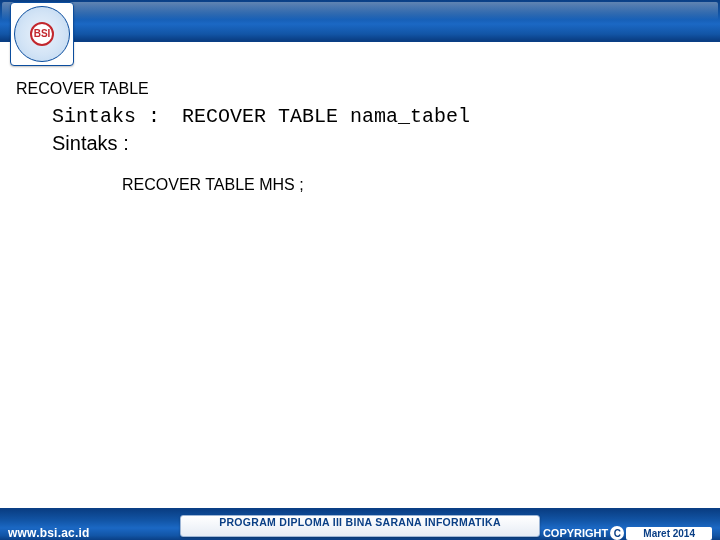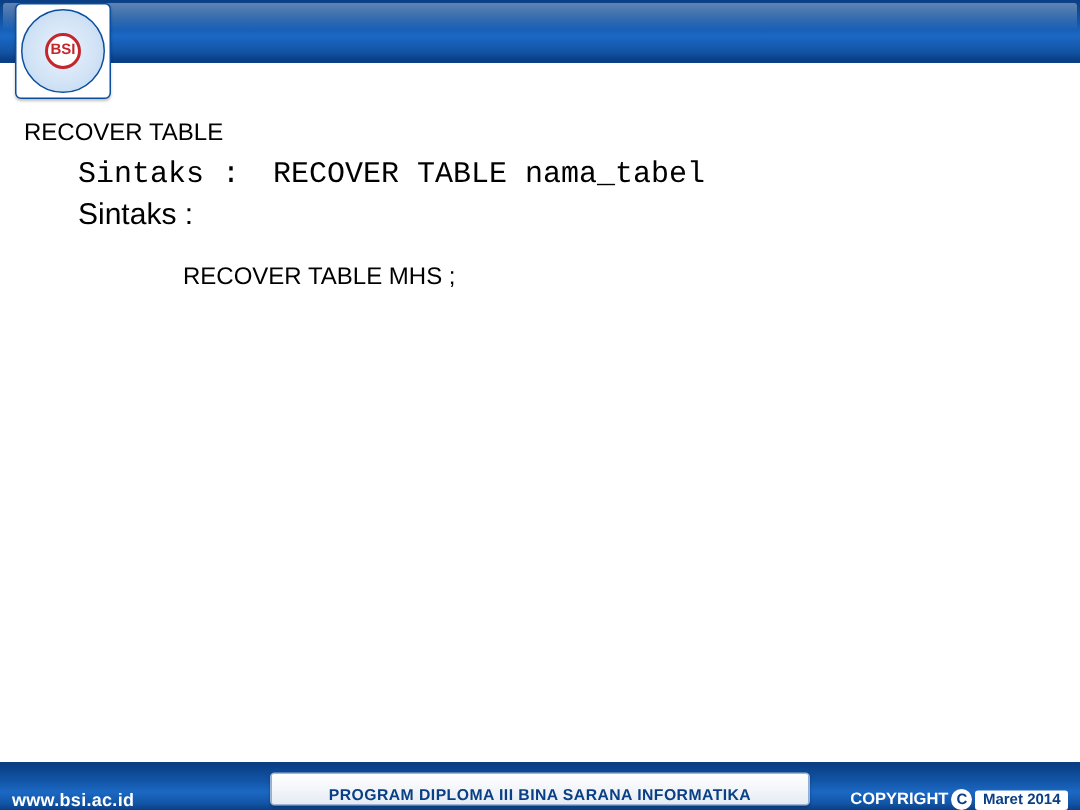--- a/index.html
+++ b/index.html
@@ -125,21 +125,21 @@
     position: absolute;
     left: 50%;
     transform: translateX(-50%);
     bottom: 3px;
     width: 360px;
     height: 22px;
     background: linear-gradient(to bottom, #ffffff, #e6ecf4);
     border: 1px solid #9db6d6;
     border-radius: 3px;
     display: flex;
-    align-items: flex-end;
+    align-items: flex-start;
     justify-content: center;
     color: #0a3f85;
     font-weight: bold;
     font-size: 10.5px;
     letter-spacing: 0.3px;
     box-shadow: 0 1px 2px rgba(0,0,0,0.3);
   }
   .bottom-left {
     font-weight: bold;
     font-size: 12px;
@@ -159,21 +159,21 @@
     border-radius: 50%;
     background: #fff;
     color: #0a3f85;
     font-size: 10px;
     font-weight: bold;
   }
   .date-chip {
     background: #fff;
     color: #0a3f85;
     border-radius: 2px;
-    padding: 1px 5px;
+    padding: 1px 17px;
     font-size: 10px;
     font-weight: bold;
   }
 </style>
 </head>
 <body>
 
 <div class="top-band">
   <div class="top-sheen"></div>
 </div>

